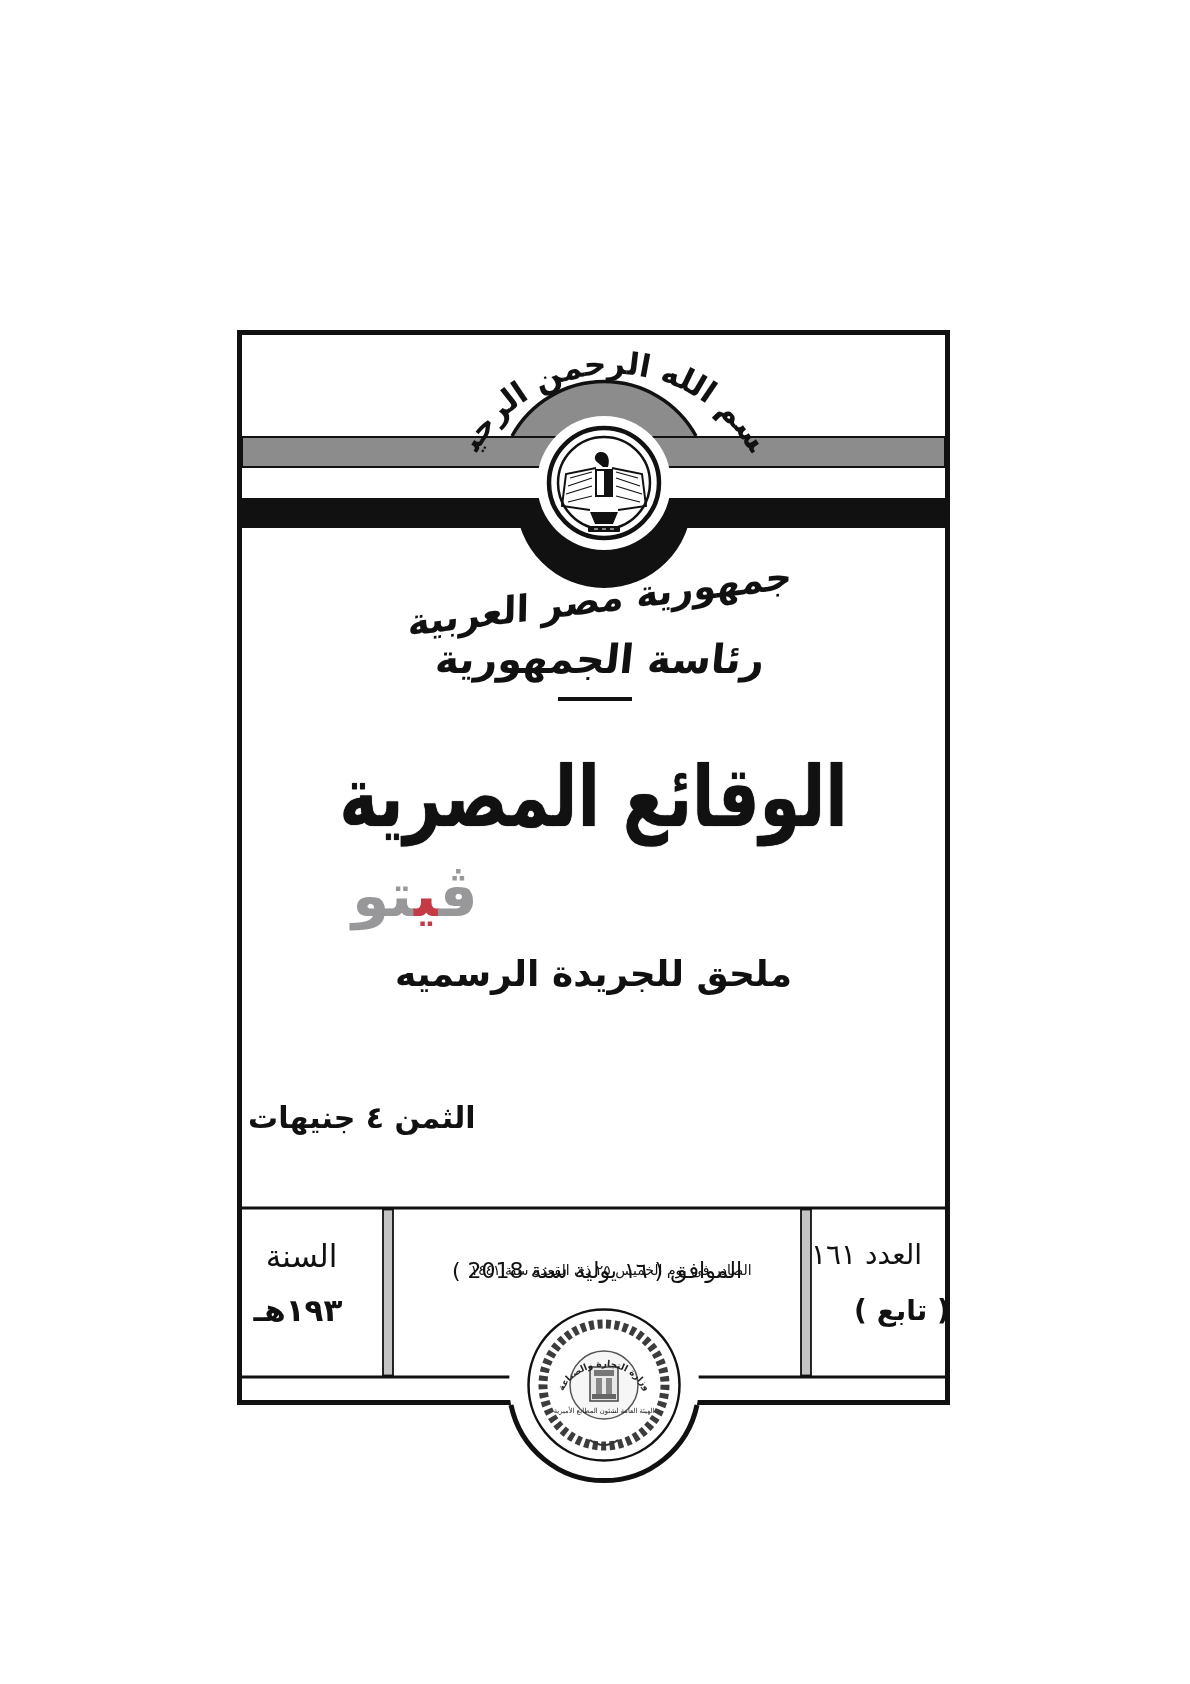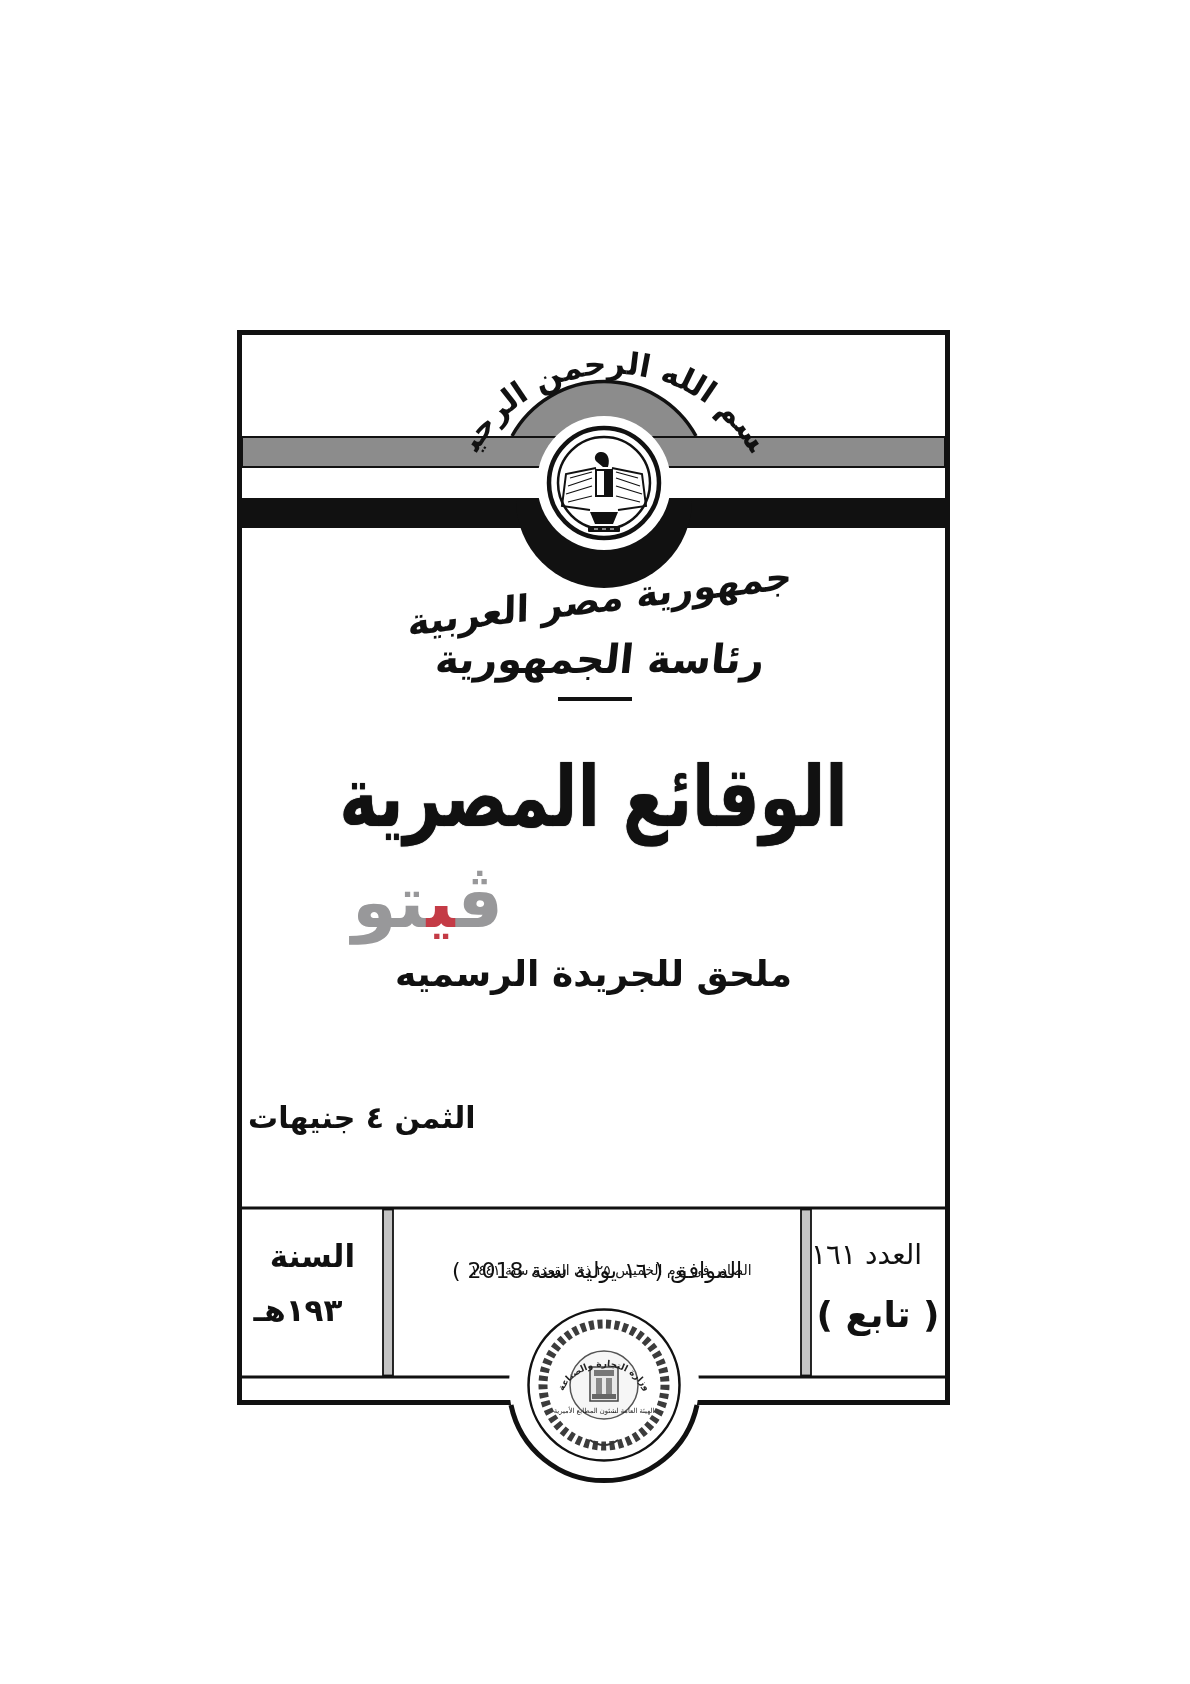--- a/index.html
+++ b/index.html
@@ -13,35 +13,35 @@
            font-size:37px;font-weight:bold;
            transform:rotate(-7deg) skewX(-8deg);}
   .presidency{left:390px;top:636px;width:420px;text-align:center;
               font-size:40px;font-weight:bold;transform:skewX(-6deg);}
   .pres-line{left:558px;top:697px;width:74px;height:4px;background:#111;}
   .main-title{left:237px;top:748px;width:713px;text-align:center;
               font-size:84px;font-weight:bold;letter-spacing:-1px;
               transform:scaleX(.78);text-shadow:0 0 1px #111;}
   .subtitle{left:237px;top:938px;width:713px;text-align:center;
             font-size:36px;font-weight:bold;margin-top:15px;}
-  .watermark{left:352px;top:860px;font-size:72px;font-weight:bold;
+  .watermark{left:352px;top:860px;font-size:60px;font-weight:bold;
              color:#98989a;letter-spacing:2px;}
   .watermark .wm-red{color:#c43b46;}
   .price{left:248px;top:1100px;width:300px;font-size:30px;font-weight:bold;
          text-align:left;direction:rtl;}
-  .year-label{left:242px;top:1238px;width:141px;text-align:center;
-              font-size:31px;font-weight:bold;}
+  .year-label{left:231px;top:1238px;width:141px;text-align:center;
+              font-size:31px;font-weight:normal;}
   .year-value{left:242px;top:1292px;width:112px;text-align:center;
               font-size:31px;font-weight:bold;}
   .date1{left:414px;top:1222px;width:394px;text-align:center;font-size:14px;margin-top:40px;}
   .date2{left:400px;top:1258px;width:394px;text-align:center;font-size:22px;}
   .issue1{left:811px;top:1238px;width:114px;text-align:left;
           font-size:28px;font-weight:normal;}
   .issue2{left:811px;top:1294px;width:134px;text-align:center;
-          font-size:36px;font-weight:bold;}
+          font-size:28px;font-weight:bold;padding-left:24px;}
 </style>
 </head>
 <body>
 
 <div class="page">
 
   <svg class="art" width="1190" height="1684" viewBox="0 0 1190 1684">
     <defs>
       <path id="p-bism" d="M 472,462 A 158,158 0 0 1 750,452"></path>
       <path id="p-sealtop" d="M 559.5,1399 A 46.7,46.7 0 0 1 648.5,1399"></path>

